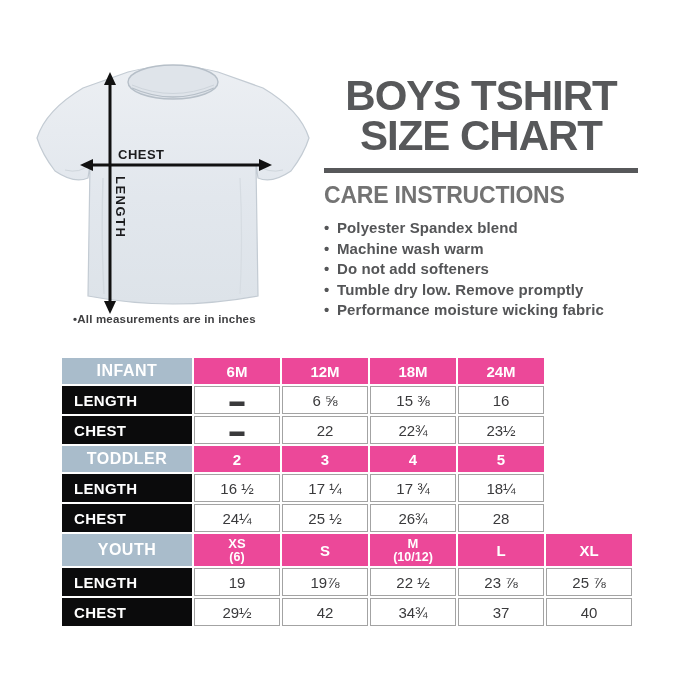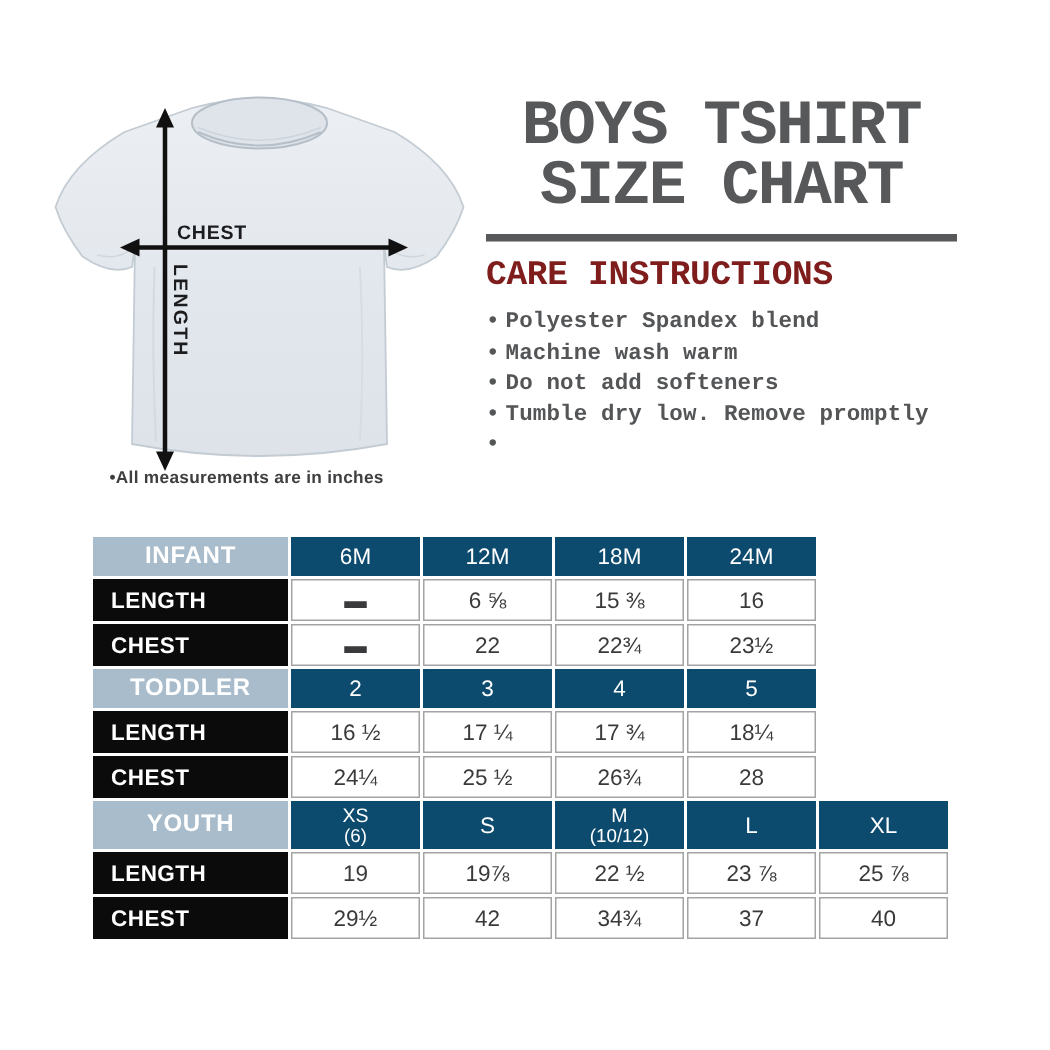--- a/index.html
+++ b/index.html
@@ -7,28 +7,28 @@
     position:relative;width:700px;height:700px;background:#ffffff;overflow:hidden;
     font-family:"Liberation Sans","DejaVu Sans",sans-serif;
   }
   
   .figure-wrap{position:absolute;left:28px;top:58px;width:292px;height:260px;}
   .figure-note{
     position:absolute;left:73px;top:313px;
     font-size:11.5px;font-weight:bold;color:#3f3f41;letter-spacing:.2px;
   }
   
-  .right-col{position:absolute;left:324px;top:64px;width:314px;font-family:Liberation Mono, monospace;}
+  .right-col{position:absolute;left:324px;top:76px;width:314px;}
   .main-title{
     margin:0;text-align:center;color:#57585a;
     font-size:42px;line-height:40px;font-weight:bold;letter-spacing:-1px;
   }
   .divider{height:5px;background:#57585a;margin-top:12px;}
   .care-heading{
-    margin:9px 0 0 0;color:#7f1d1d;font-size:23px;font-weight:bold;letter-spacing:-0.2px;
+    margin:9px 0 0 0;color:#737373;font-size:23px;font-weight:bold;letter-spacing:-0.2px;
   }
   .care-list{list-style:none;margin:9px 0 0 0;padding:0;}
   .care-list li{
     display:flex;align-items:flex-end;
     font-size:15px;font-weight:bold;color:#545557;line-height:20.5px;letter-spacing:.1px;
   }
   .care-list .dot{width:13px;flex:0 0 13px;}
   .care-list .dot::before{content:"•";font-size:15px;}
   
   .size-table{
@@ -37,21 +37,21 @@
   }
   .size-table td{height:20px;padding:3px;text-align:center;vertical-align:middle;}
   td.sec-label{
     background:#a9bccb;color:#ffffff;font-weight:bold;font-size:16px;letter-spacing:.5px;
   }
   td.row-label{
     background:#0b0b0c;color:#ffffff;font-weight:bold;font-size:15px;
     text-align:left;padding-left:12px;letter-spacing:.3px;
   }
   td.size-cell{
-    background:#0c4a6e;color:#ffffff;font-weight:normal;font-size:15px;
+    background:#ec4899;color:#ffffff;font-weight:bold;font-size:15px;
   }
   td.size-cell .line2{font-size:12.5px;line-height:12px;}
   td.size-cell .line1{line-height:14px;text-align:center;}
   td.size-cell.two-line{font-size:13px;}
   td.val-cell{
     background:#ffffff;color:#3a3a3c;font-size:15px;border:1px solid #a3a3a3;
   }
   td.filler{background:transparent;border:none;}
   svg text{font-family:"Liberation Sans","DejaVu Sans",sans-serif;}
 </style>
@@ -120,20 +120,21 @@
       <li>
           <span class="dot"></span>
           <span>Do not add softeners</span>
         </li>
       <li>
           <span class="dot"></span>
           <span>Tumble dry low. Remove promptly</span>
         </li>
       <li>
           <span class="dot"></span>
+          <span>Performance moisture wicking fabric</span>
         </li>
     </ul>
   </div>
 
   <table class="size-table" id="size-table">
     <colgroup>
       <col style="width:130px">
         <col style="width:86px">
         <col style="width:86px">
       <col style="width:86px">

